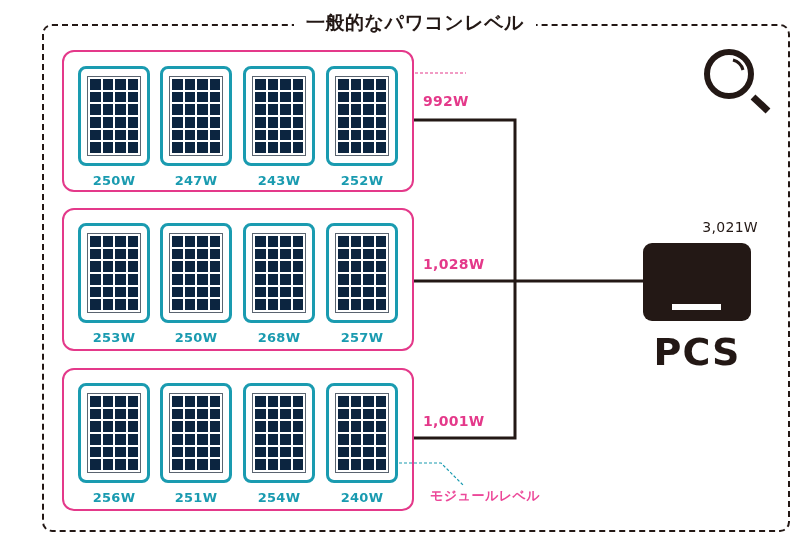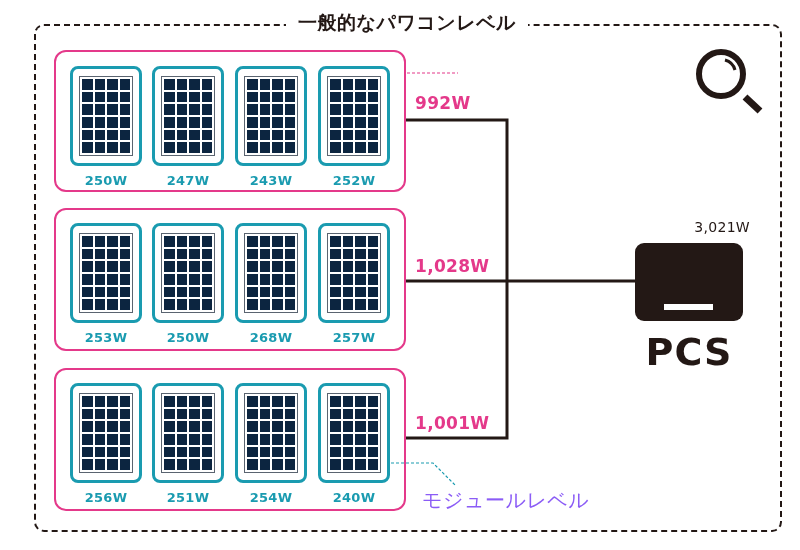--- a/index.html
+++ b/index.html
@@ -1,41 +1,41 @@
 <!DOCTYPE html>
 <html><head>
 <meta charset="utf-8">
 <style>
   html, body { margin: 0; padding: 0; background: #ffffff; }
   body { width: 800px; height: 550px; position: relative; overflow: hidden;
          font-family: "DejaVu Sans", sans-serif; }
-  #stage { position: absolute; left: 8px; top: 0; width: 740px; height: 550px; }
+  #stage { position: absolute; left: 16px; top: 0; width: 740px; height: 550px; }
   .abs { position: absolute; }
 
   .outer-border { left: 26px; top: 24px; width: 748px; height: 508px;
     border: 2px dashed #231815; border-radius: 10px; box-sizing: border-box; }
   .title { left: 278px; top: 9px; padding: 0 12px; background: #fff;
     font-size: 19px; font-weight: bold; color: #231815; line-height: 26px; letter-spacing: 0.5px; }
 
   .string-box { left: 46px; width: 352px; border: 2.5px solid #e4398a;
     border-radius: 12px; box-sizing: border-box; background: #fff; }
 
   .module { width: 72px; height: 100px; border: 3px solid #1a9bb0;
     border-radius: 8px; box-sizing: border-box; background: #fff; }
   .panel { position: absolute; left: 6px; top: 7px; width: 54px; height: 80px;
     border: 1px solid #5a6470; box-sizing: border-box; background: #fff;
     display: grid; grid-template-columns: repeat(4, 1fr); grid-template-rows: repeat(6, 1fr);
     gap: 2px; padding: 2px; }
   .cell { background: #0c2540; }
   .mod-label { width: 72px; text-align: center; font-size: 13px; font-weight: bold;
     color: #1a9bb0; letter-spacing: 0.3px; }
 
-  .string-watt { font-size: 17px; font-weight: bold; color: #e4398a; letter-spacing: 0.3px; }
+  .string-watt { font-size: 14px; font-weight: bold; color: #e4398a; letter-spacing: 0.3px; }
   .callout-string { font-size: 17px; font-weight: bold; color: #e4398a; letter-spacing: 0.5px; }
-  .callout-module { font-size: 20px; font-weight: normal; color: #8b5cf6; letter-spacing: 0.5px; }
+  .callout-module { font-size: 13px; font-weight: bold; color: #ec4899; letter-spacing: 0.5px; }
 
   .pcs-box { left: 627px; top: 243px; width: 108px; height: 78px; background: #231815;
     border-radius: 9px; }
   .pcs-slot { position: absolute; left: 29px; top: 61px; width: 49px; height: 6px; background: #fff; }
   .pcs-watt { left: 620px; top: 219px; width: 122px; text-align: right;
     font-size: 14px; font-weight: normal; color: #231815; letter-spacing: 0.3px; }
   .pcs-label { left: 610px; top: 330px; width: 142px; text-align: center;
     font-size: 38px; font-weight: bold; color: #231815; letter-spacing: 1px; }
 
   svg.overlay { position: absolute; left: 0; top: 0; pointer-events: none; }

